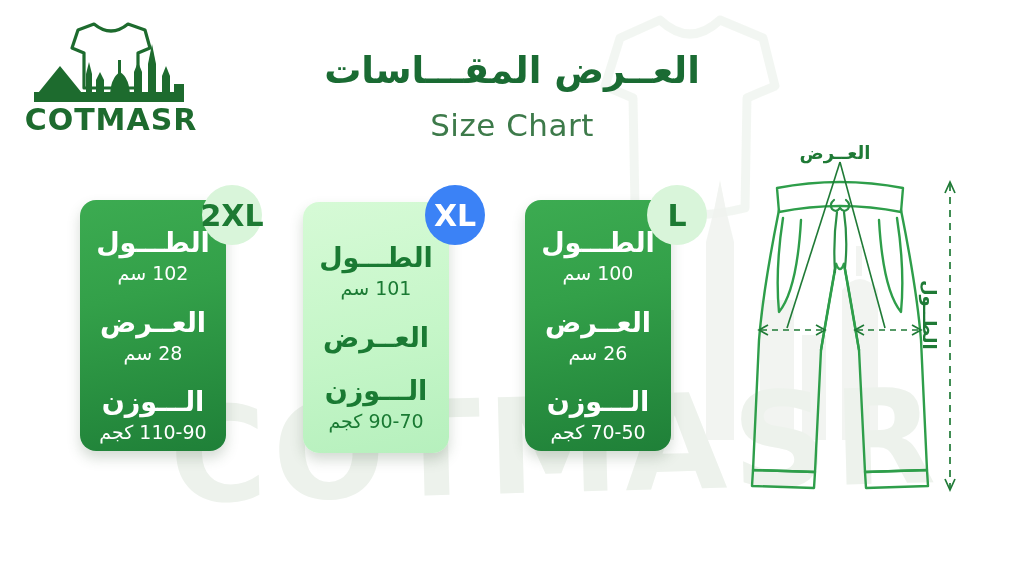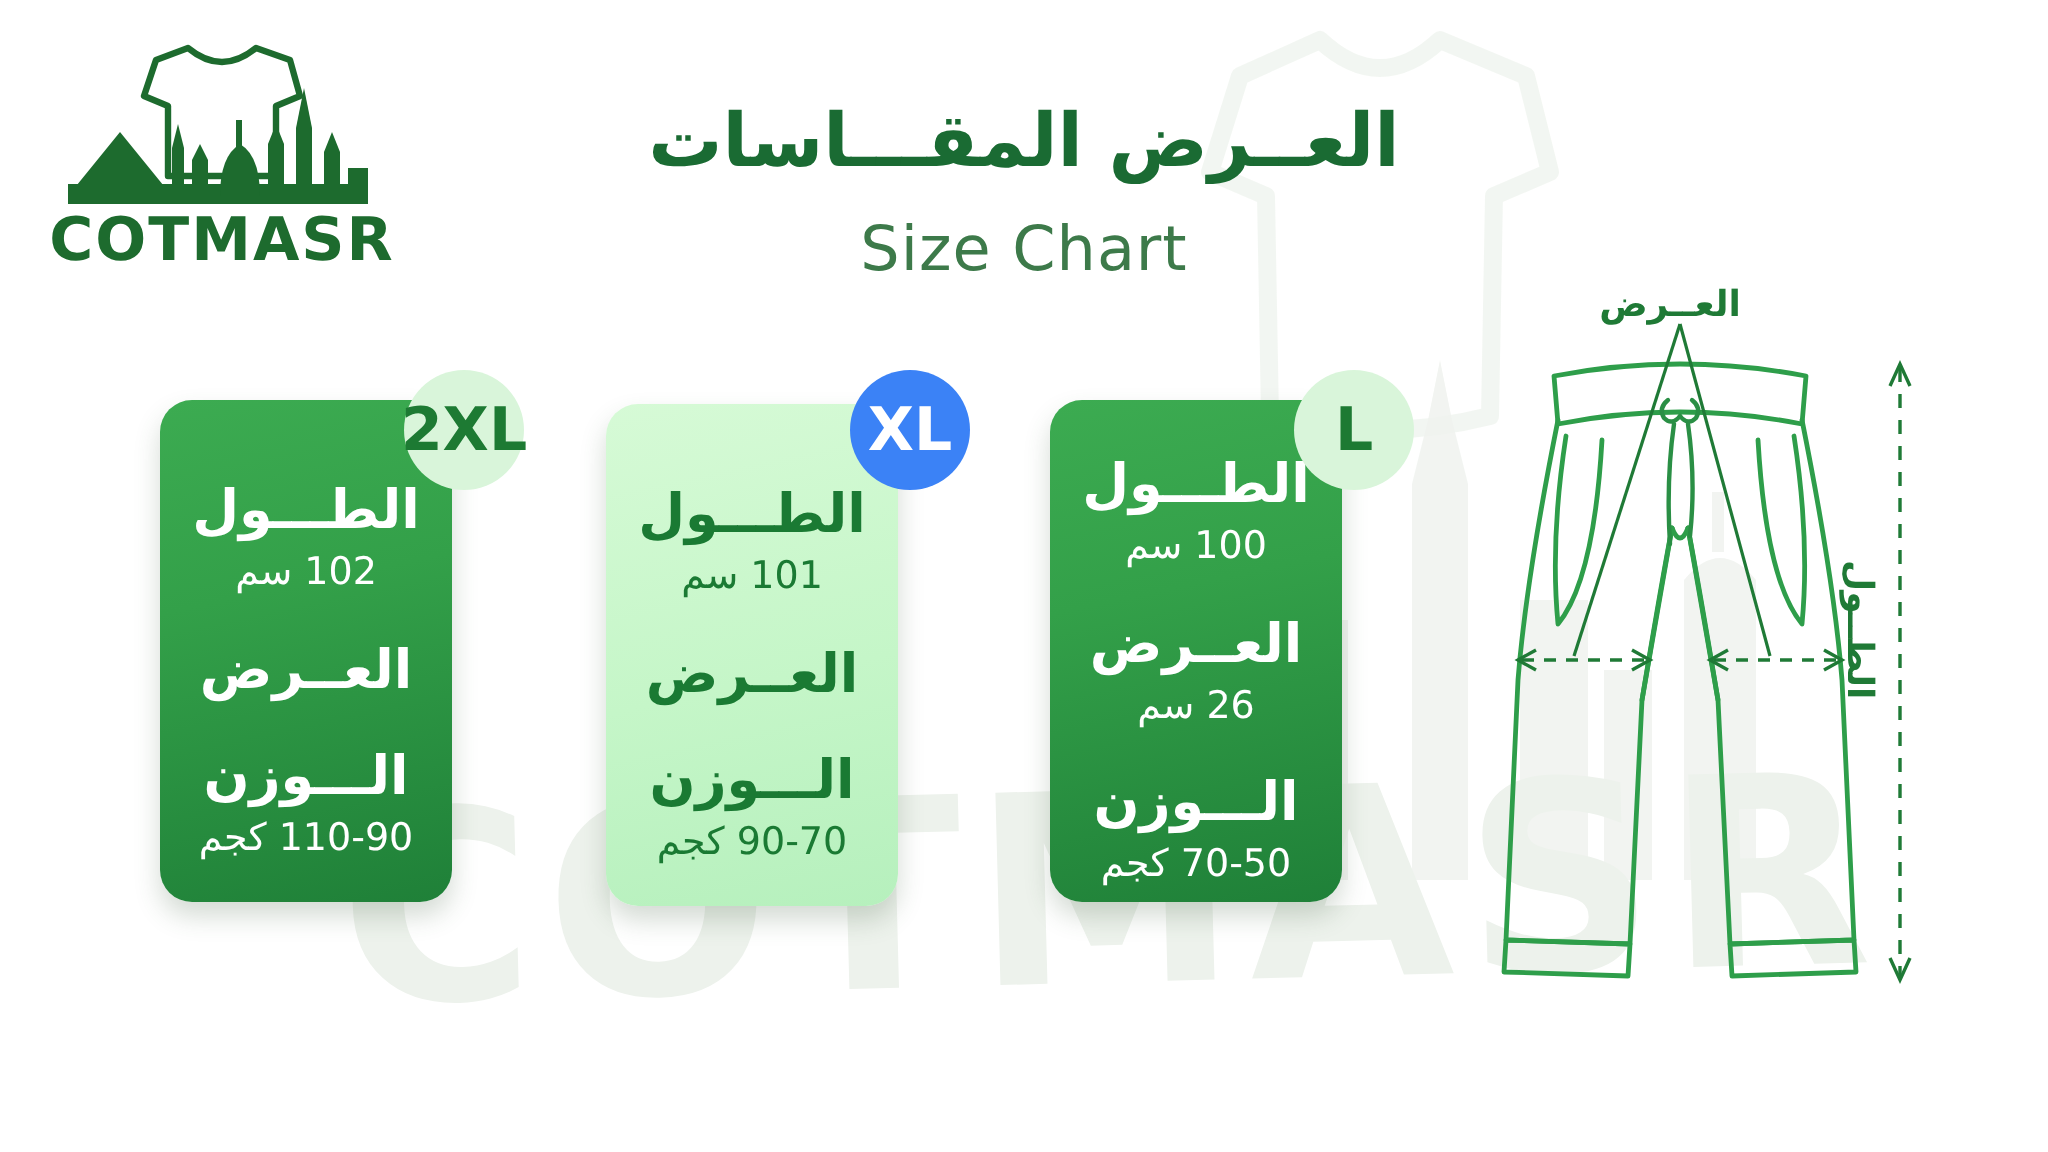--- a/index.html
+++ b/index.html
@@ -255,20 +255,21 @@
     <div class="title-en">Size Chart</div>
   </div>
 
   <div class="card dark card-c1">
     <div class="row">
       <div class="row-label">الطـــول</div>
       <div class="row-value">102 سم</div>
     </div>
     <div class="row">
       <div class="row-label">العــرض</div>
+      <div class="row-value">28 سم</div>
     </div>
     <div class="row">
       <div class="row-label">الـــوزن</div>
       <div class="row-value">110-90 كجم</div>
     </div>
   </div>
   <div class="badge mint badge-b1">2XL</div>
 
   <div class="card light card-c2">
     <div class="row">

